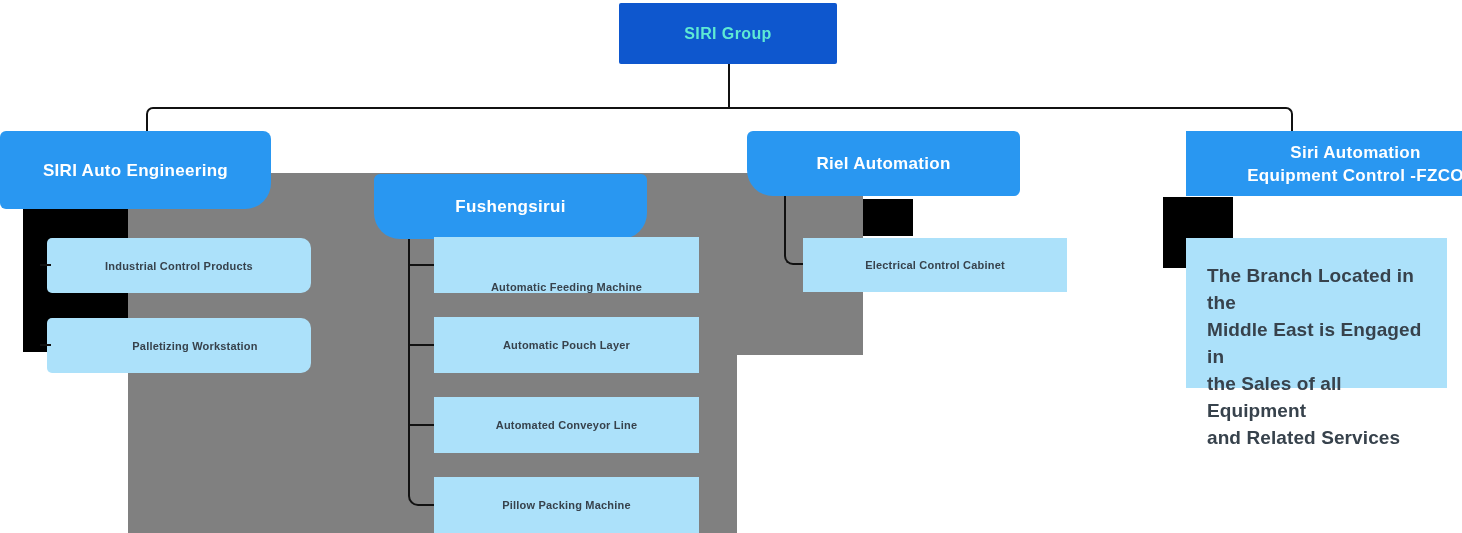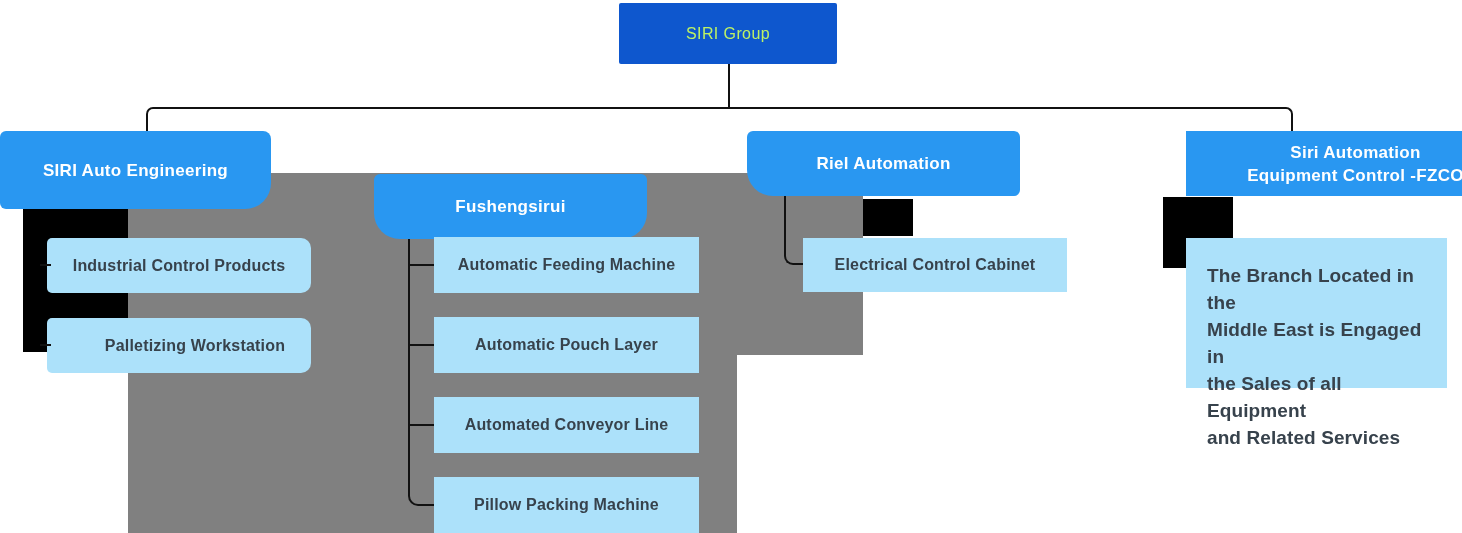--- a/index.html
+++ b/index.html
@@ -13,32 +13,32 @@
   .abs{position:absolute;box-sizing:border-box;}
   .gray-block{background:#808080;}
   .black-block{background:#000000;}
   .line{background:#111111;}
   .elbow{border:0 solid #111111;background:transparent;}
   .node{
     display:flex;align-items:center;justify-content:center;
     text-align:center;
   }
   .root-node{
-    background:#0e57ce;color:#bef264;
-    font-size:16px;font-weight:400;letter-spacing:.4px;
+    background:#0e57ce;color:#5eead4;
+    font-size:16px;font-weight:700;letter-spacing:.4px;
     border-radius:2px;
   }
   .header-node{
     background:#2997f1;color:#ffffff;
     font-size:17px;font-weight:700;letter-spacing:.3px;
     flex-direction:column;line-height:23px;
   }
   .child-node{
     background:#ace1fa;color:#37424c;
-    font-size:16px;font-weight:700;letter-spacing:.2px;
+    font-size:11px;font-weight:700;letter-spacing:.2px;
   }
   .desc-node{
     background:#ace1fa;color:#37424c;
     font-size:19px;font-weight:700;letter-spacing:.1px;
     text-align:left;line-height:27px;
     padding:24px 18px 0 21px;
   }
   .desc-node span{display:block;}
 </style>
 </head>
@@ -83,21 +83,21 @@
     <span>Equipment Control -FZCO</span>
   </div>
 
   <div class="abs node child-node" style="left:47px;top:238px;width:264px;height:55px;border-radius:5px 10px 10px 5px;z-index:2;">
     <span>Industrial Control Products</span>
   </div>
   <div class="abs node child-node" style="left:47px;top:318px;width:264px;height:55px;border-radius:5px 10px 10px 5px;z-index:2;padding-left:32px;">
     <span>Palletizing Workstation</span>
   </div>
 
-  <div class="abs node child-node" style="left:434px;top:237px;width:265px;height:56px;">
+  <div class="abs node child-node" style="left:434px;top:237px;width:265px;height:56px;align-items:flex-end;">
     <span>Automatic Feeding Machine</span>
   </div>
   <div class="abs node child-node" style="left:434px;top:317px;width:265px;height:56px;">
     <span>Automatic Pouch Layer</span>
   </div>
   <div class="abs node child-node" style="left:434px;top:397px;width:265px;height:56px;">
     <span>Automated Conveyor Line</span>
   </div>
   <div class="abs node child-node" style="left:434px;top:477px;width:265px;height:56px;">
     <span>Pillow Packing Machine</span>

